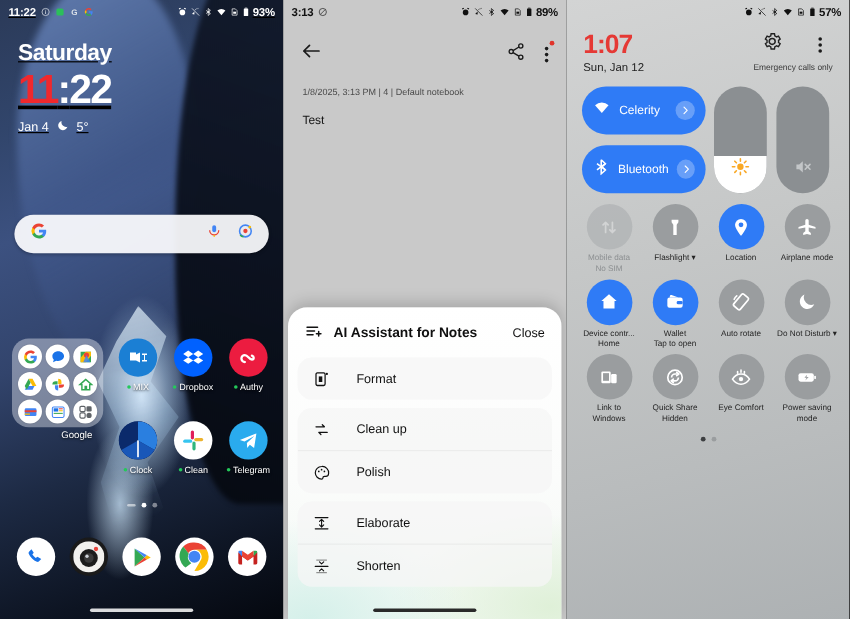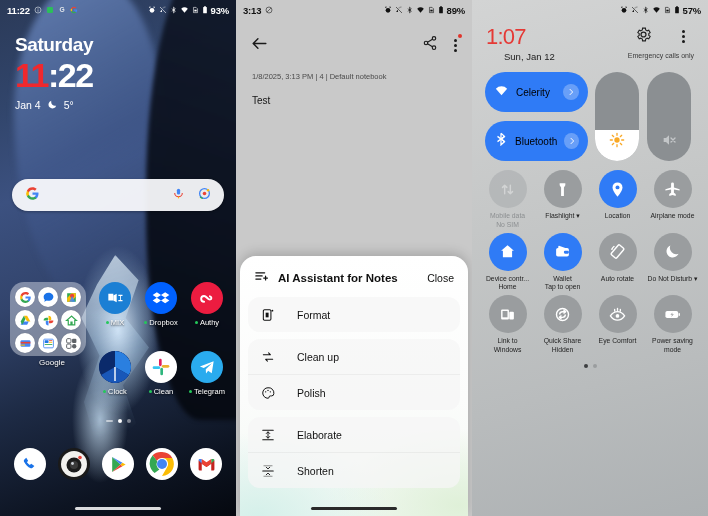--- a/index.html
+++ b/index.html
@@ -4,21 +4,21 @@
 <style>
   * { margin:0; padding:0; box-sizing:border-box; }
   html,body { width:708px; height:516px; overflow:hidden; background:#000; }
   body { font-family:"Liberation Sans", sans-serif; }
 
   .stage { position:relative; width:708px; height:516px; display:flex; }
 
   .panel { position:relative; width:236px; height:516px; overflow:hidden; }
 
   
-  .p1 { background:#000; }
+  .p1 { background:#000;text-decoration:underline; }
   .p1-wall {
     position:absolute; inset:0;
     background:
       radial-gradient(ellipse 60px 120px at 118px 330px, rgba(225,240,255,.95) 0%, rgba(190,220,245,.5) 35%, rgba(120,160,200,0) 70%),
       radial-gradient(ellipse 40px 90px at 100px 420px, rgba(210,235,255,.75) 0%, rgba(150,190,225,0) 70%),
       linear-gradient(160deg, #2b3a58 0%, #31456b 18%, #3c5180 34%, #32446c 52%, #1d2a44 70%, #0d1422 88%, #05080f 100%),
       #000;
   }
   .p1-wall::before{
     content:""; position:absolute; left:14px; top:-20px; width:150px; height:330px;
@@ -66,21 +66,21 @@
   .sb-icons-right { display:flex; align-items:center; gap:13px; }
 
   .folderbox {
     position:absolute; z-index:6; left:10px; top:282px; width:76px; height:74px;
     background:rgba(235,238,245,.42); border-radius:14px; padding:5px;
     display:grid; grid-template-columns:repeat(3,1fr); gap:3px;
   }
   .mini { width:20px; height:20px; border-radius:50%; background:#fff;
           display:flex; align-items:center; justify-content:center; overflow:hidden;
           box-shadow:0 0 1px rgba(0,0,0,.25); }
-  .folder-label { position:absolute; z-index:6; left:14px; top:358px; width:76px;
+  .folder-label { position:absolute; z-index:6; left:26px; top:358px; width:76px;
                   text-align:center; color:#fff; font-size:8px; text-shadow:0 1px 2px rgba(0,0,0,.8); }
 
   .apps { position:absolute; z-index:6; left:92px; top:282px; width:138px;
           display:grid; grid-template-columns:repeat(3,46px); row-gap:24px; }
   .app { display:flex; flex-direction:column; align-items:center; }
   .app-ico { width:32px; height:32px; border-radius:50%; display:flex; align-items:center;
              justify-content:center; overflow:hidden; }
   .app-lbl { margin-top:4px; font-size:7.5px; color:#fff; text-shadow:0 1px 2px rgba(0,0,0,.85);
              display:flex; align-items:center; gap:2px; white-space:nowrap; }
   .dotg { width:3px; height:3px; border-radius:50%; background:#24c85a; flex:none; }
@@ -130,30 +130,30 @@
              font-size:10.5px; color:#111; }
   .ai-item + .ai-item { border-top:1px solid rgba(0,0,0,.045); }
   .ai-ico { width:15px; height:15px; display:flex; align-items:center; justify-content:center; flex:none; }
   .p2-nav { position:absolute; left:50%; transform:translateX(-50%); bottom:6px;
             width:86px; height:3px; border-radius:2px; background:#2a2a2a; }
 
   
   .p3 { background:linear-gradient(165deg,#d3d4d4 0%, #c5c7c7 40%, #b9bcbd 72%, #adb1b3 100%); }
   .p3 .statusbar { color:#111; justify-content:flex-end; }
   .p3-header { display:flex; justify-content:space-between; padding:6px 14px 0; }
-  .qs-time { font-size:22px; font-weight:normal; color:#e53935; letter-spacing:-.8px; line-height:1; }
-  .qs-date { font-size:9.5px; color:#1d1d1d; margin-top:3px; font-weight:500;margin-left:18px; }
+  .qs-time { font-size:22px; font-weight:bold; color:#e53935; letter-spacing:-.8px; line-height:1; }
+  .qs-date { font-size:9.5px; color:#1d1d1d; margin-top:3px; font-weight:500; }
   .qs-hr { display:flex; flex-direction:column; align-items:center; }
   .qs-hr-row { display:flex; align-items:center; gap:30px; }
   .qs-emer { font-size:7px; color:#3a3a3a; margin-top:5px; }
 
   .qs-main { display:flex; gap:7px; padding:10px 13px 0; }
   .qs-pills { display:flex; flex-direction:column; gap:9px; flex:none; width:103px; }
   .pill { height:40px; border-radius:22px; background:#2f7bf6; display:flex; align-items:center;
-          padding:0 9px; gap:7px; color:#000000; }
+          padding:0 9px; gap:7px; color:#ffffff; }
   .pill-lbl { font-size:10px; font-weight:500; flex:1; }
   .pill-arrow { width:16px; height:16px; border-radius:50%; background:rgba(255,255,255,.28);
                 display:flex; align-items:center; justify-content:center; }
   .sliders { display:flex; gap:8px; flex:1; }
   .slider { width:44px; height:89px; border-radius:22px; background:#8b8f92; overflow:hidden;
             position:relative; display:flex; align-items:flex-end; justify-content:center; }
   .slider-fill { position:absolute; left:0; right:0; bottom:0; background:#fff; }
   .slider-ico { position:relative; z-index:2; margin-bottom:9px; }
 
   .tiles { display:grid; grid-template-columns:repeat(4,1fr); padding:9px 8px 0; row-gap:3px; }

